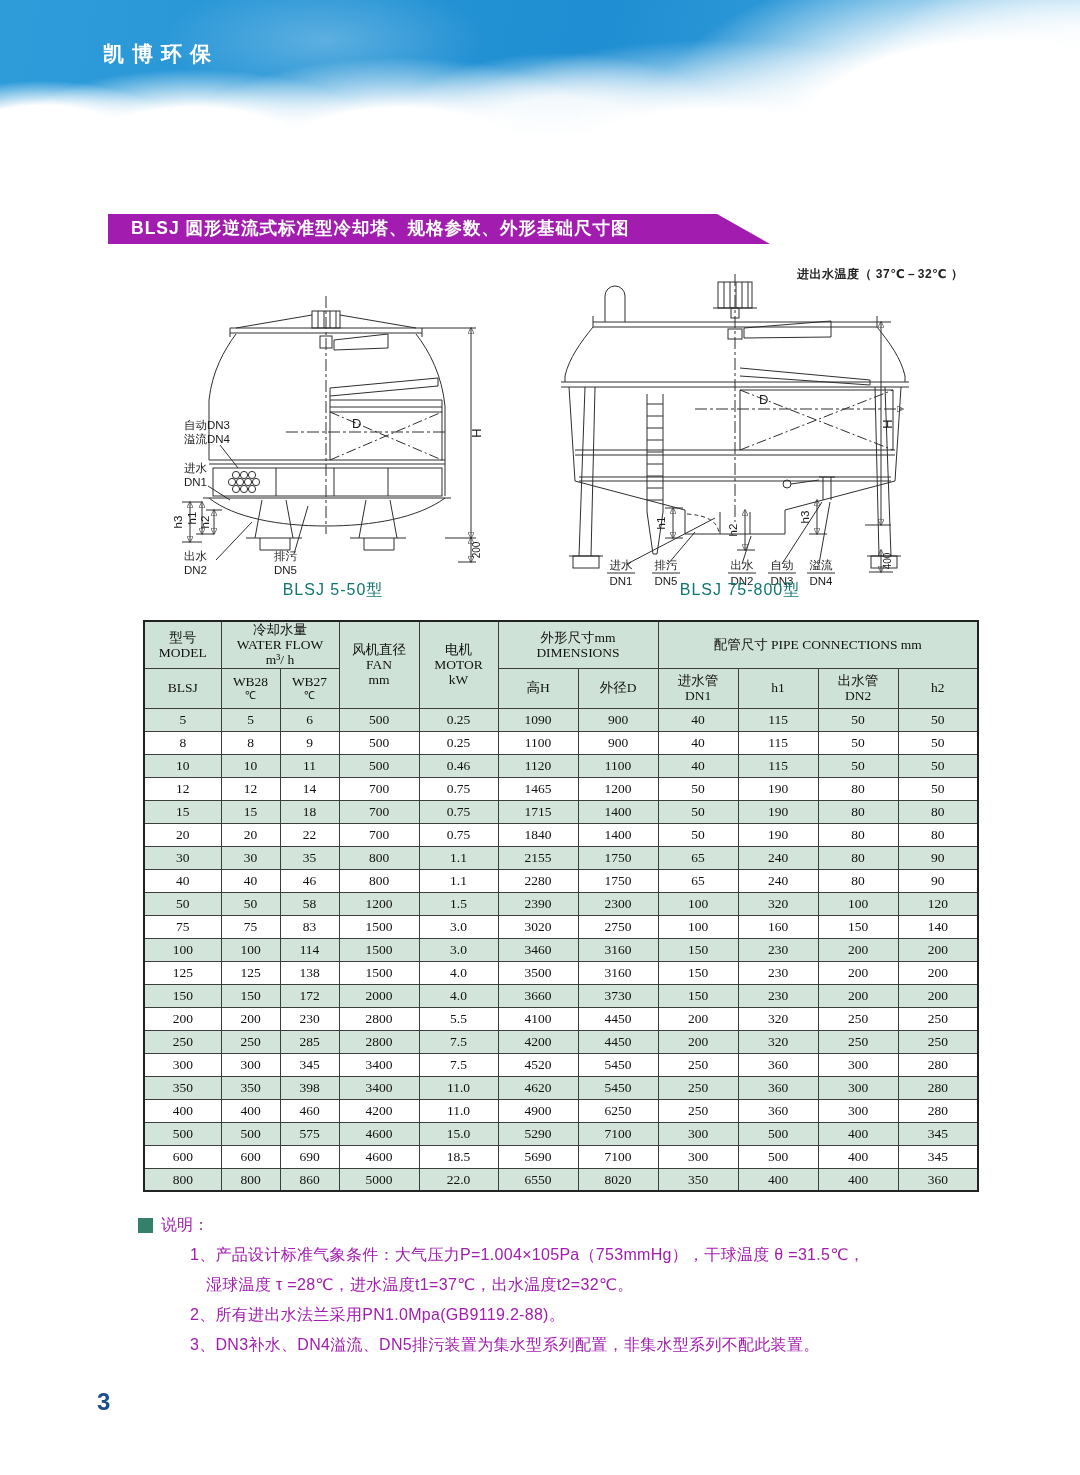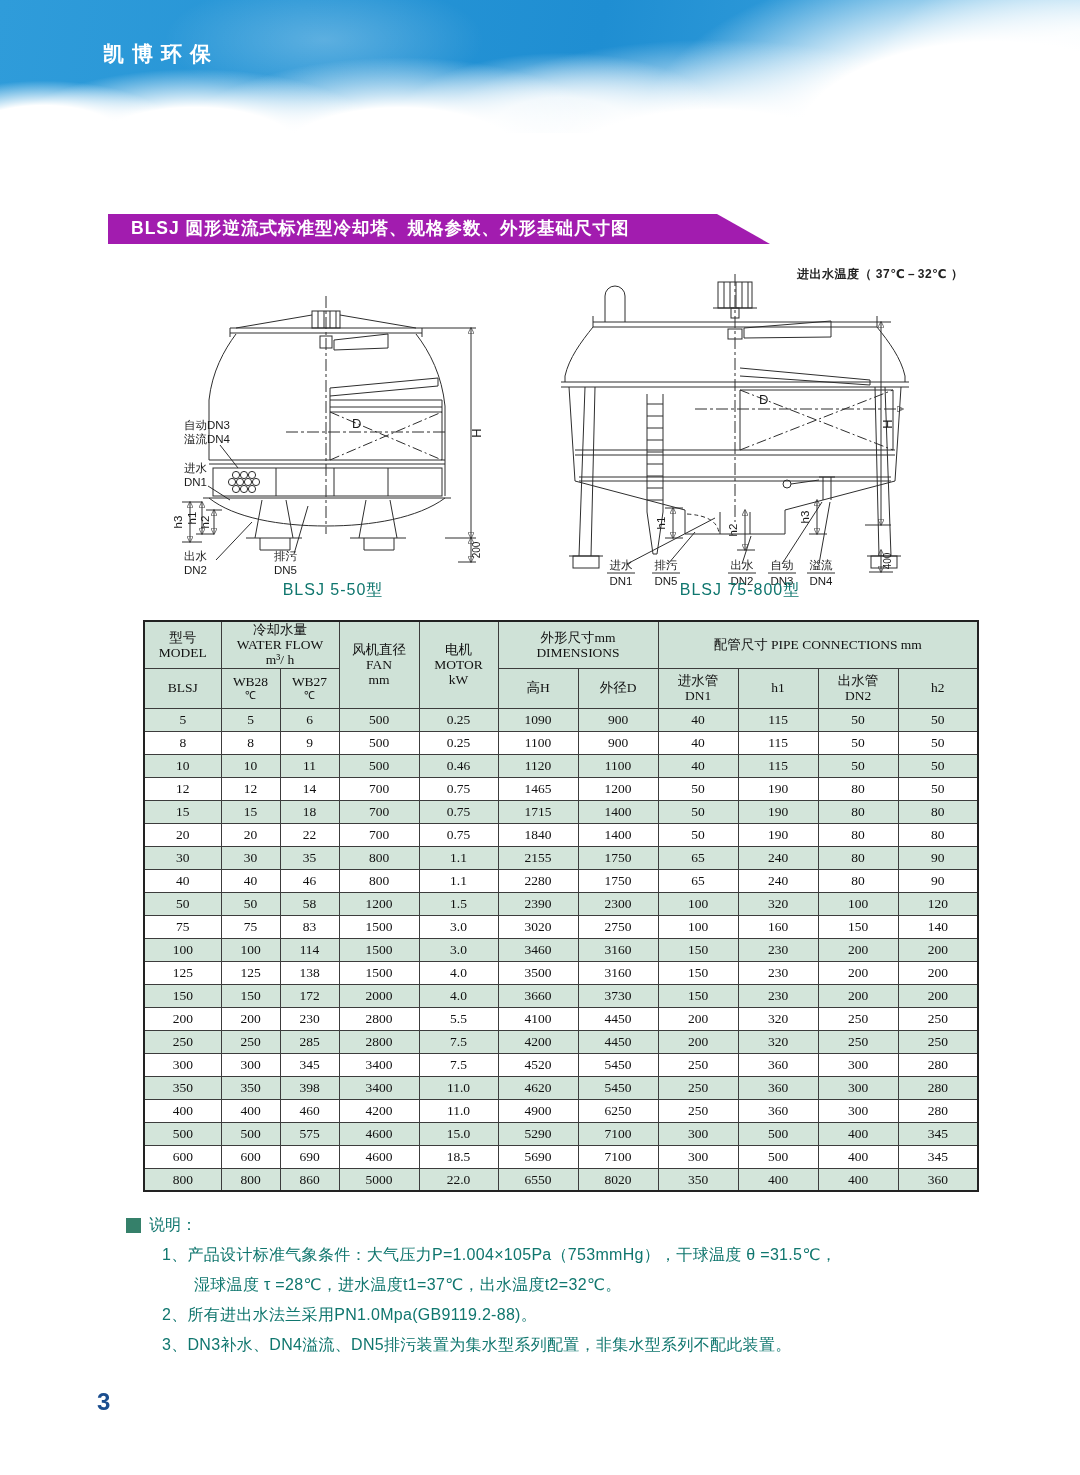--- a/index.html
+++ b/index.html
@@ -48,24 +48,24 @@
   table.spec th,table.spec td{border:1px solid #3c3c3c;padding:0;font-weight:normal;line-height:1.12;
     overflow:hidden;}
   table.spec thead th{background:#cfe2d7;}
   table.spec thead tr.hr1{height:47px;}
   table.spec thead tr.hr2{height:40px;}
   table.spec tbody tr{height:23px;background:#ffffff;}
   table.spec tbody tr:nth-child(odd){background:#d3e5da;}
   .cel{font-size:11px;}
 
   
-  .notes{position:absolute;left:126px;top:1214px;width:830px;font-size:16px;color:#0f766e;}
+  .notes{position:absolute;left:138px;top:1214px;width:830px;font-size:16px;color:#a21caf;}
   .notes-head{display:flex;align-items:center;gap:8px;height:22px;}
   .sq{display:inline-block;width:15px;height:15px;background:#35806a;}
-  .note-line{margin-left:36px;margin-top:9px;letter-spacing:.3px;}
+  .note-line{margin-left:52px;margin-top:9px;letter-spacing:.3px;}
   .note-cont{margin-left:68px;}
 
   .pageno{position:absolute;left:97px;top:1388px;font-size:24px;font-weight:800;color:#1b4e8e;}
 </style>
 </head>
 <body>
 
 <div class="page">
 
   <div class="sky">

